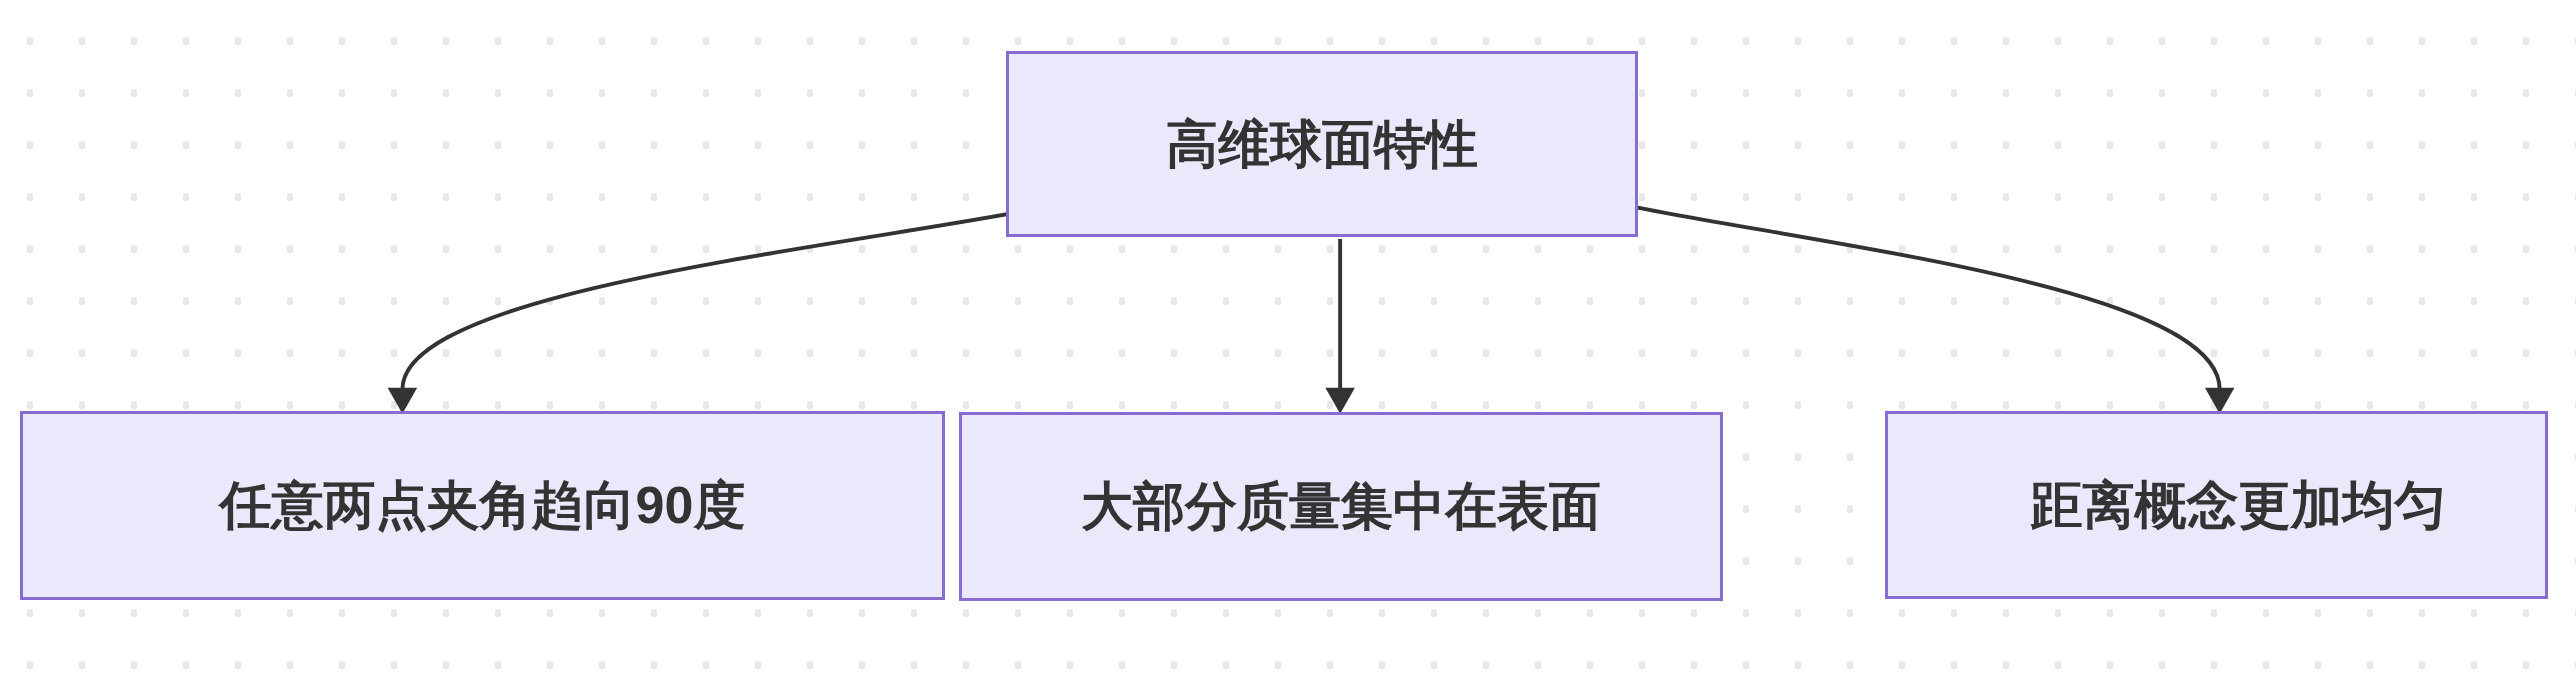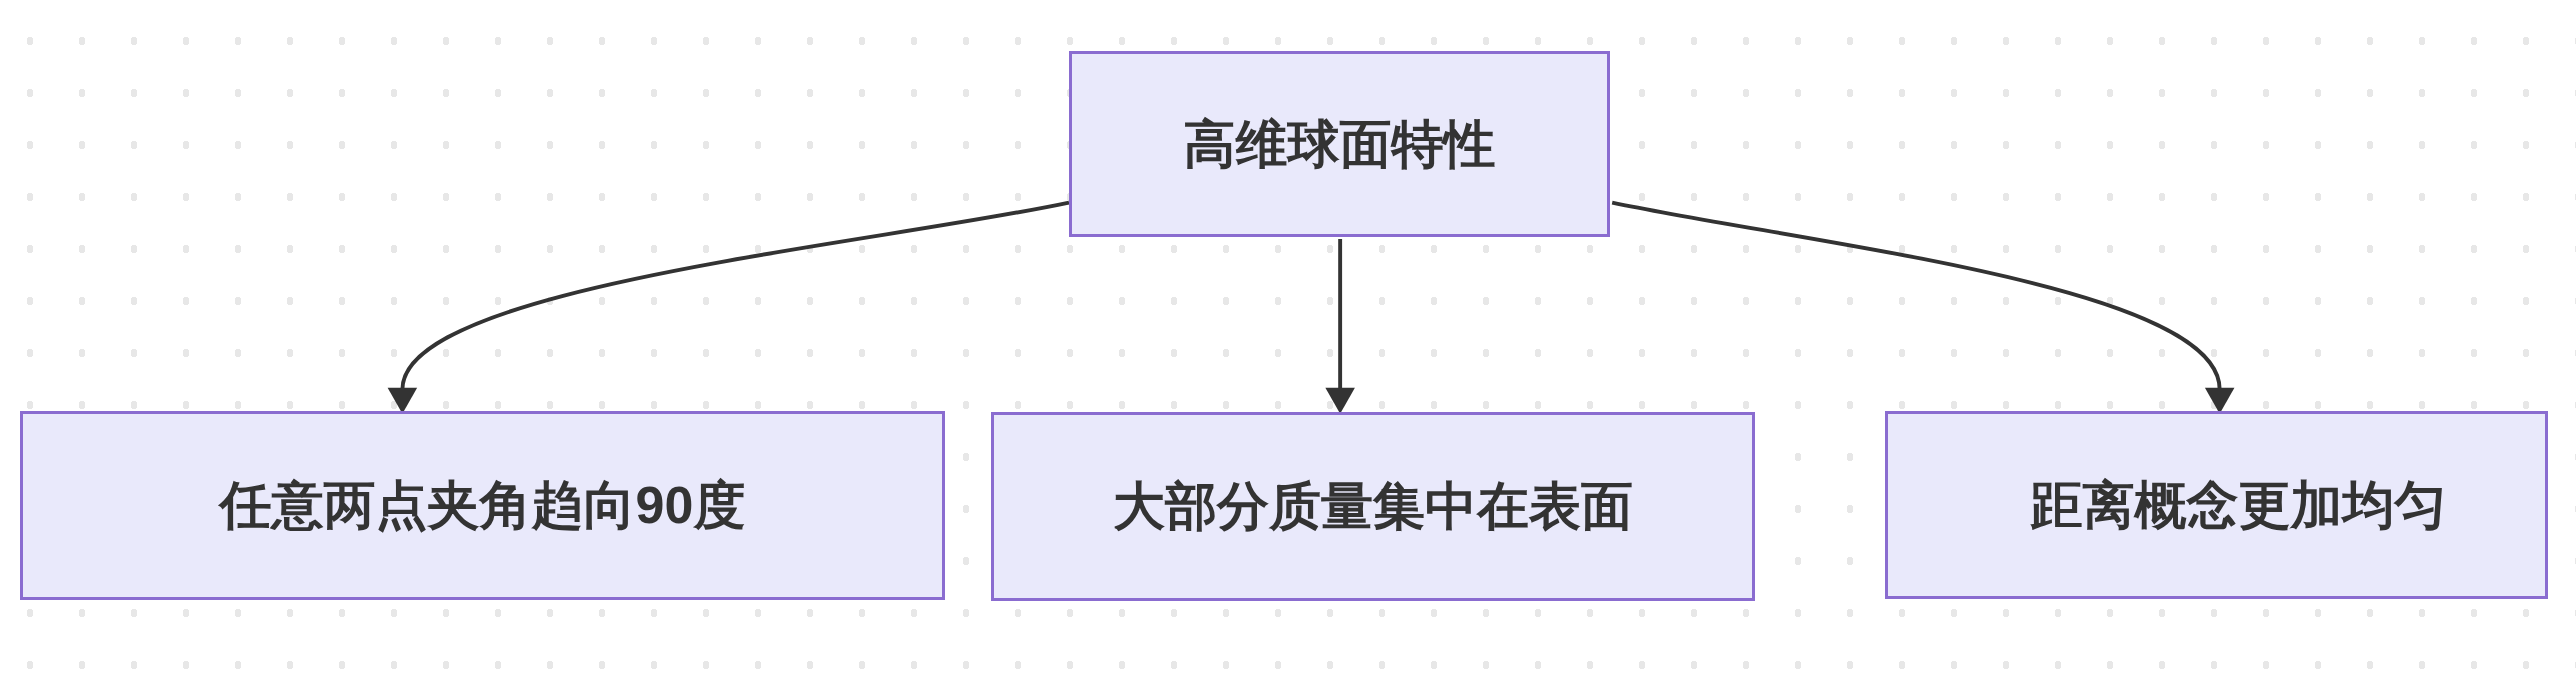--- a/index.html
+++ b/index.html
@@ -33,21 +33,21 @@
     border-style: solid;
     border-width: 3.5px;
     display: flex;
     align-items: center;
     justify-content: center;
     text-align: center;
     font-size: 52px;
     font-weight: 600;
     line-height: 1.2;
   }
-  .node-root   { left: 1069px; top:  51px; width: 541px; height: 186px; }
+  .node-root   { left: 1006px; top:  51px; width: 632px; height: 186px; }
   .node-left   { left:   20px; top: 411px; width: 925px; height: 189px; }
   .node-middle { left: 959px; top: 412px; width: 764px; height: 189px; }
   .node-right  { left: 1885px; top: 411px; width: 663px; height: 188px; padding-left: 44px; }
 </style>
 </head>
 <body>
 
 <div class="canvas">
 
   <svg class="edges" width="2576" height="685" viewBox="0 0 2964 788" xmlns="http://www.w3.org/2000/svg">
@@ -63,21 +63,21 @@
   </svg>
 
   <div class="node node-root" style="background-color: rgb(233, 233, 251); border-color: rgb(138, 108, 208); color: rgb(51, 51, 51);">
     <span class="node-label">高维球面特性</span>
   </div>
 
   <div class="node node-left" style="background-color: rgb(233, 233, 251); border-color: rgb(138, 108, 208); color: rgb(51, 51, 51);">
     <span class="node-label">任意两点夹角趋向90度</span>
   </div>
 
-  <div class="node node-middle" style="background-color: rgb(233, 233, 251); border-color: rgb(138, 108, 208); color: rgb(51, 51, 51); margin-left: 32px;">
+  <div class="node node-middle" style="background-color: rgb(233, 233, 251); border-color: rgb(138, 108, 208); color: rgb(51, 51, 51);">
     <span class="node-label">大部分质量集中在表面</span>
   </div>
 
   <div class="node node-right" style="background-color: rgb(233, 233, 251); border-color: rgb(138, 108, 208); color: rgb(51, 51, 51);">
     <span class="node-label">距离概念更加均匀</span>
   </div>
 
 </div>
 
 

